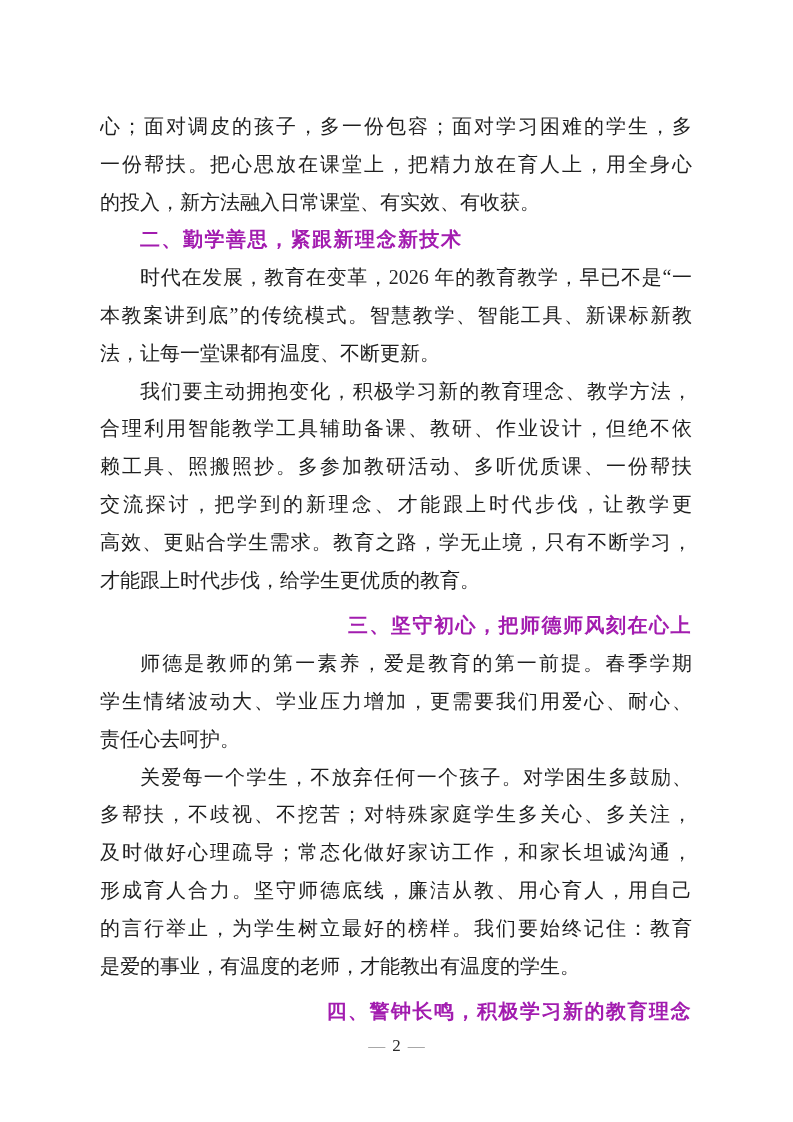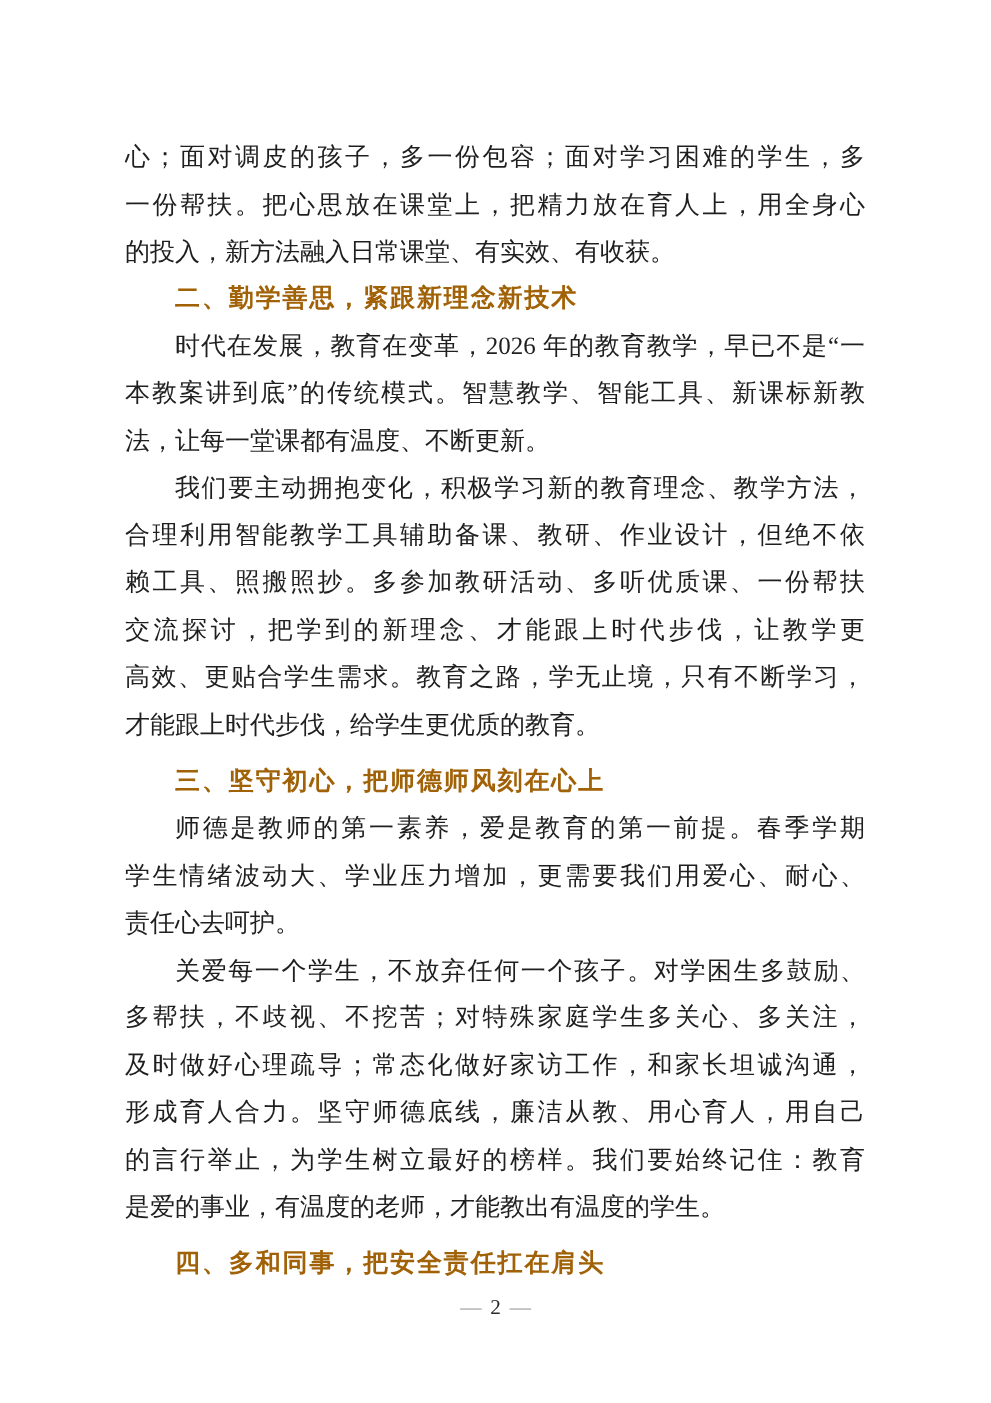--- a/index.html
+++ b/index.html
@@ -35,23 +35,23 @@
     text-align: left;
     text-align-last: left;
   }
   .indent { text-indent: 2em; }
   .heading {
     height: 37.8px;
     overflow: hidden;
     font-weight: bold;
     text-indent: 2em;
     letter-spacing: 1.5px;
-    color: #a16207;
+    color: #a21caf;
   }
-  .space-before { margin-top: 8px; }
+  .space-before { margin-top: 8px; text-align: right; }
   .footer {
     position: absolute;
     left: 0;
     top: 1036px;
     width: 793px;
     text-align: center;
     font-size: 17px;
     line-height: 20px;
     color: #2a2a2a;
   }
@@ -82,20 +82,20 @@
       <div class="heading space-before">三、坚守初心，把师德师风刻在心上</div>
       <div class="line indent">师德是教师的第一素养，爱是教育的第一前提。春季学期</div>
       <div class="line">学生情绪波动大、学业压力增加，更需要我们用爱心、耐心、</div>
       <div class="line last">责任心去呵护。</div>
       <div class="line indent">关爱每一个学生，不放弃任何一个孩子。对学困生多鼓励、</div>
       <div class="line">多帮扶，不歧视、不挖苦；对特殊家庭学生多关心、多关注，</div>
       <div class="line">及时做好心理疏导；常态化做好家访工作，和家长坦诚沟通，</div>
       <div class="line">形成育人合力。坚守师德底线，廉洁从教、用心育人，用自己</div>
       <div class="line">的言行举止，为学生树立最好的榜样。我们要始终记住：教育</div>
       <div class="line last">是爱的事业，有温度的老师，才能教出有温度的学生。</div>
-      <div class="heading space-before">四、多和同事，把安全责任扛在肩头</div>
+      <div class="heading space-before">四、警钟长鸣，积极学习新的教育理念</div>
     </div>
 
   <div class="footer">
     <span class="dash">—</span><span>2</span><span class="dash">—</span>
   </div>
 
 </div>
 
 </body></html>

